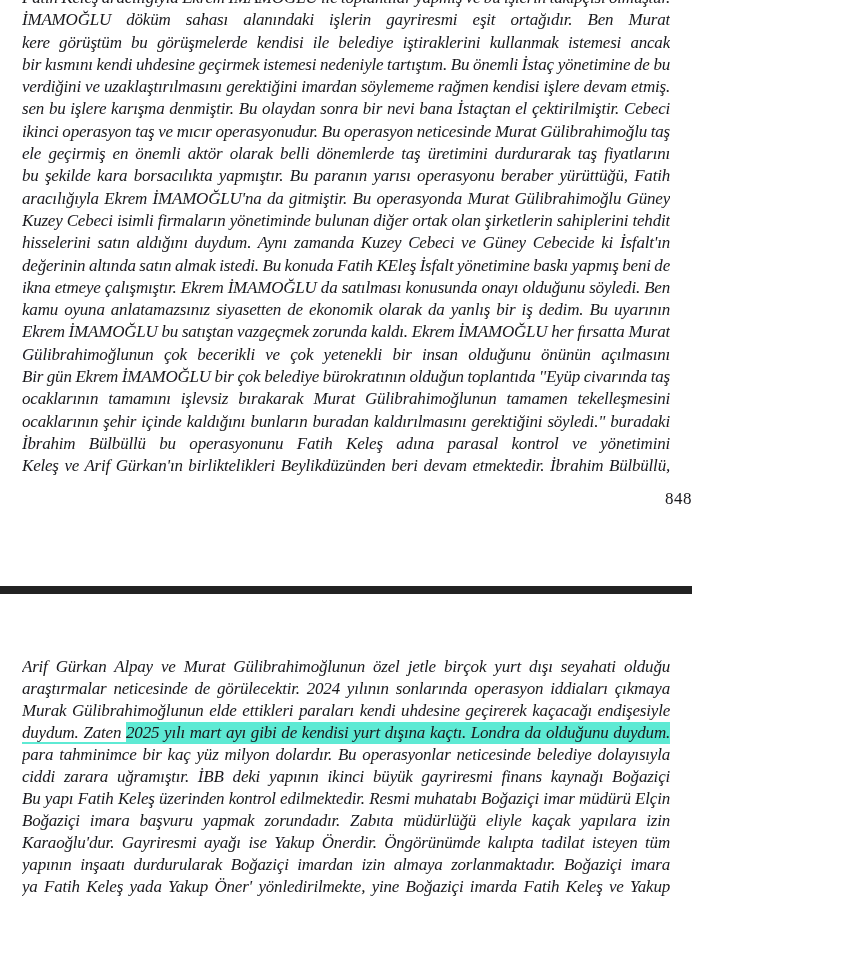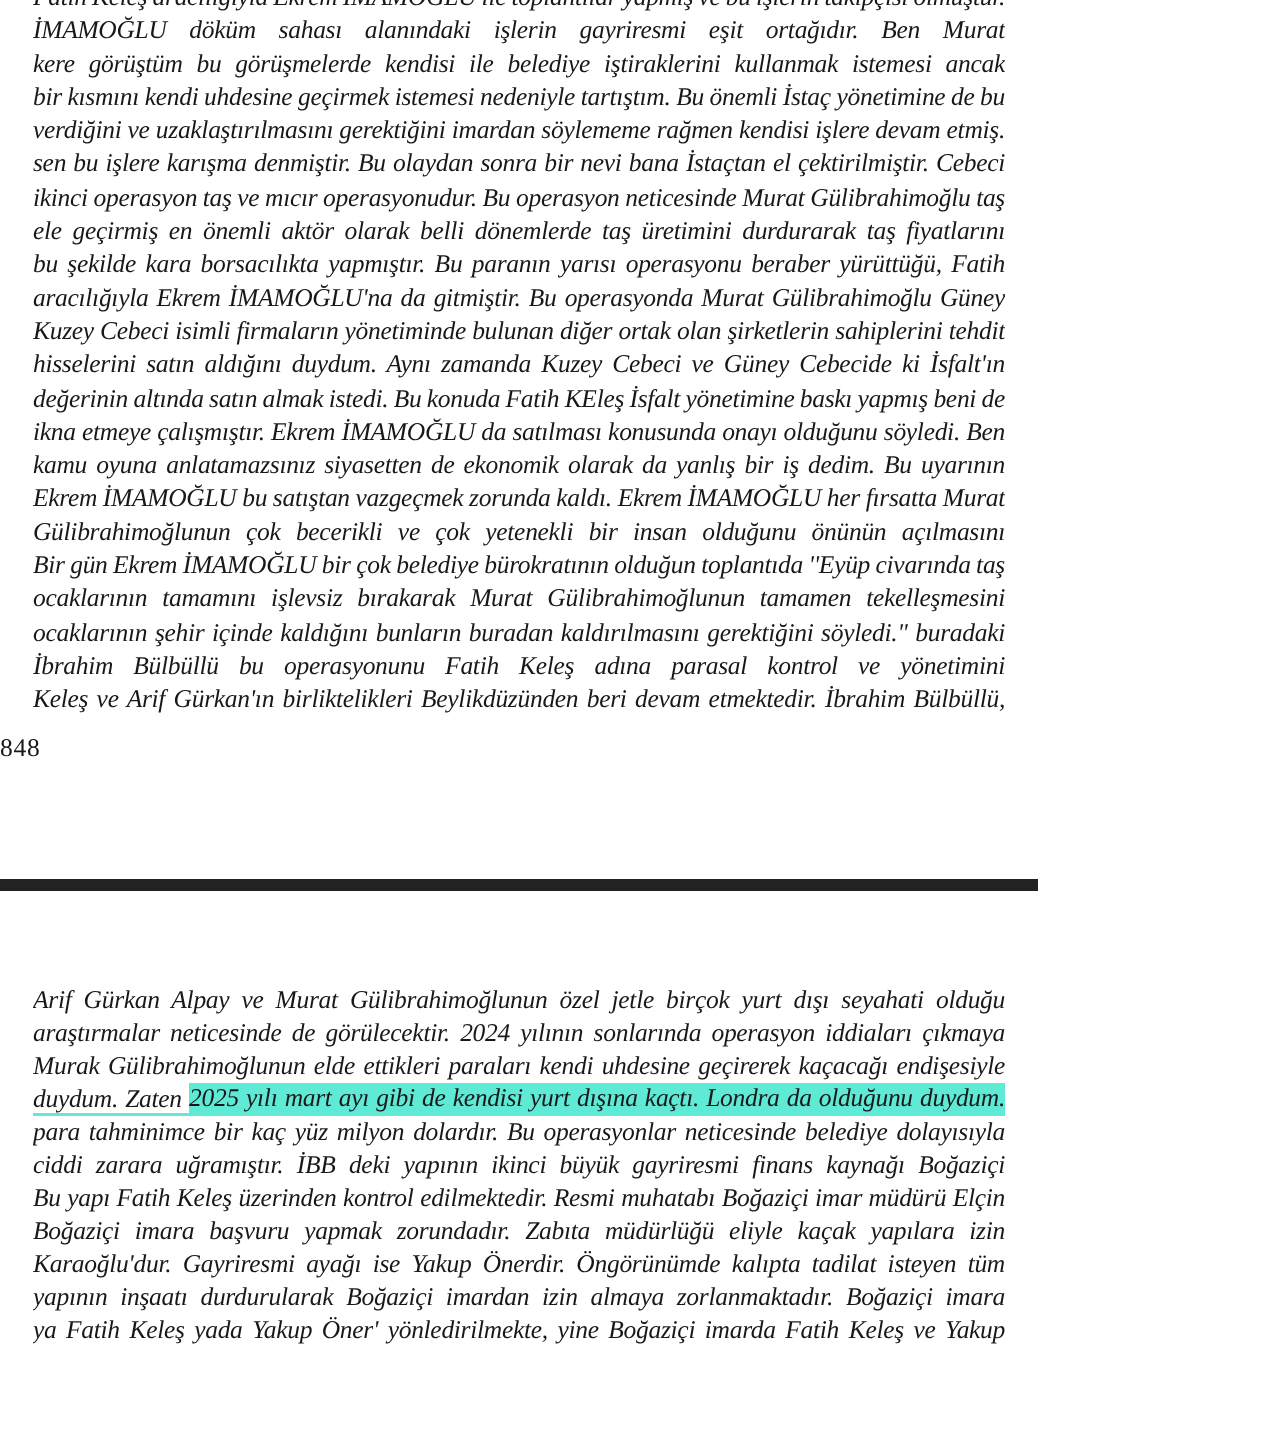--- a/index.html
+++ b/index.html
@@ -23,21 +23,21 @@
     overflow: hidden;
     letter-spacing: -0.2px;
     word-spacing: -0.5px;
   }
   
   .line::after { content: ""; display: inline-block; width: 100%; height: 0; }
   .hl { background: #5eead4; padding: 2.5px 0; }
   .page-number {
     font-style: normal;
     font-size: 17px;
-    text-align: left;
+    text-align: right;
     height: 22px; line-height: 22px;
     margin-top: 10px;
     letter-spacing: 0.5px;
   }
   .divider {
     width: 854px; height: 8px;
     background: #222222;
     margin-top: 76px;
   }
 </style>

